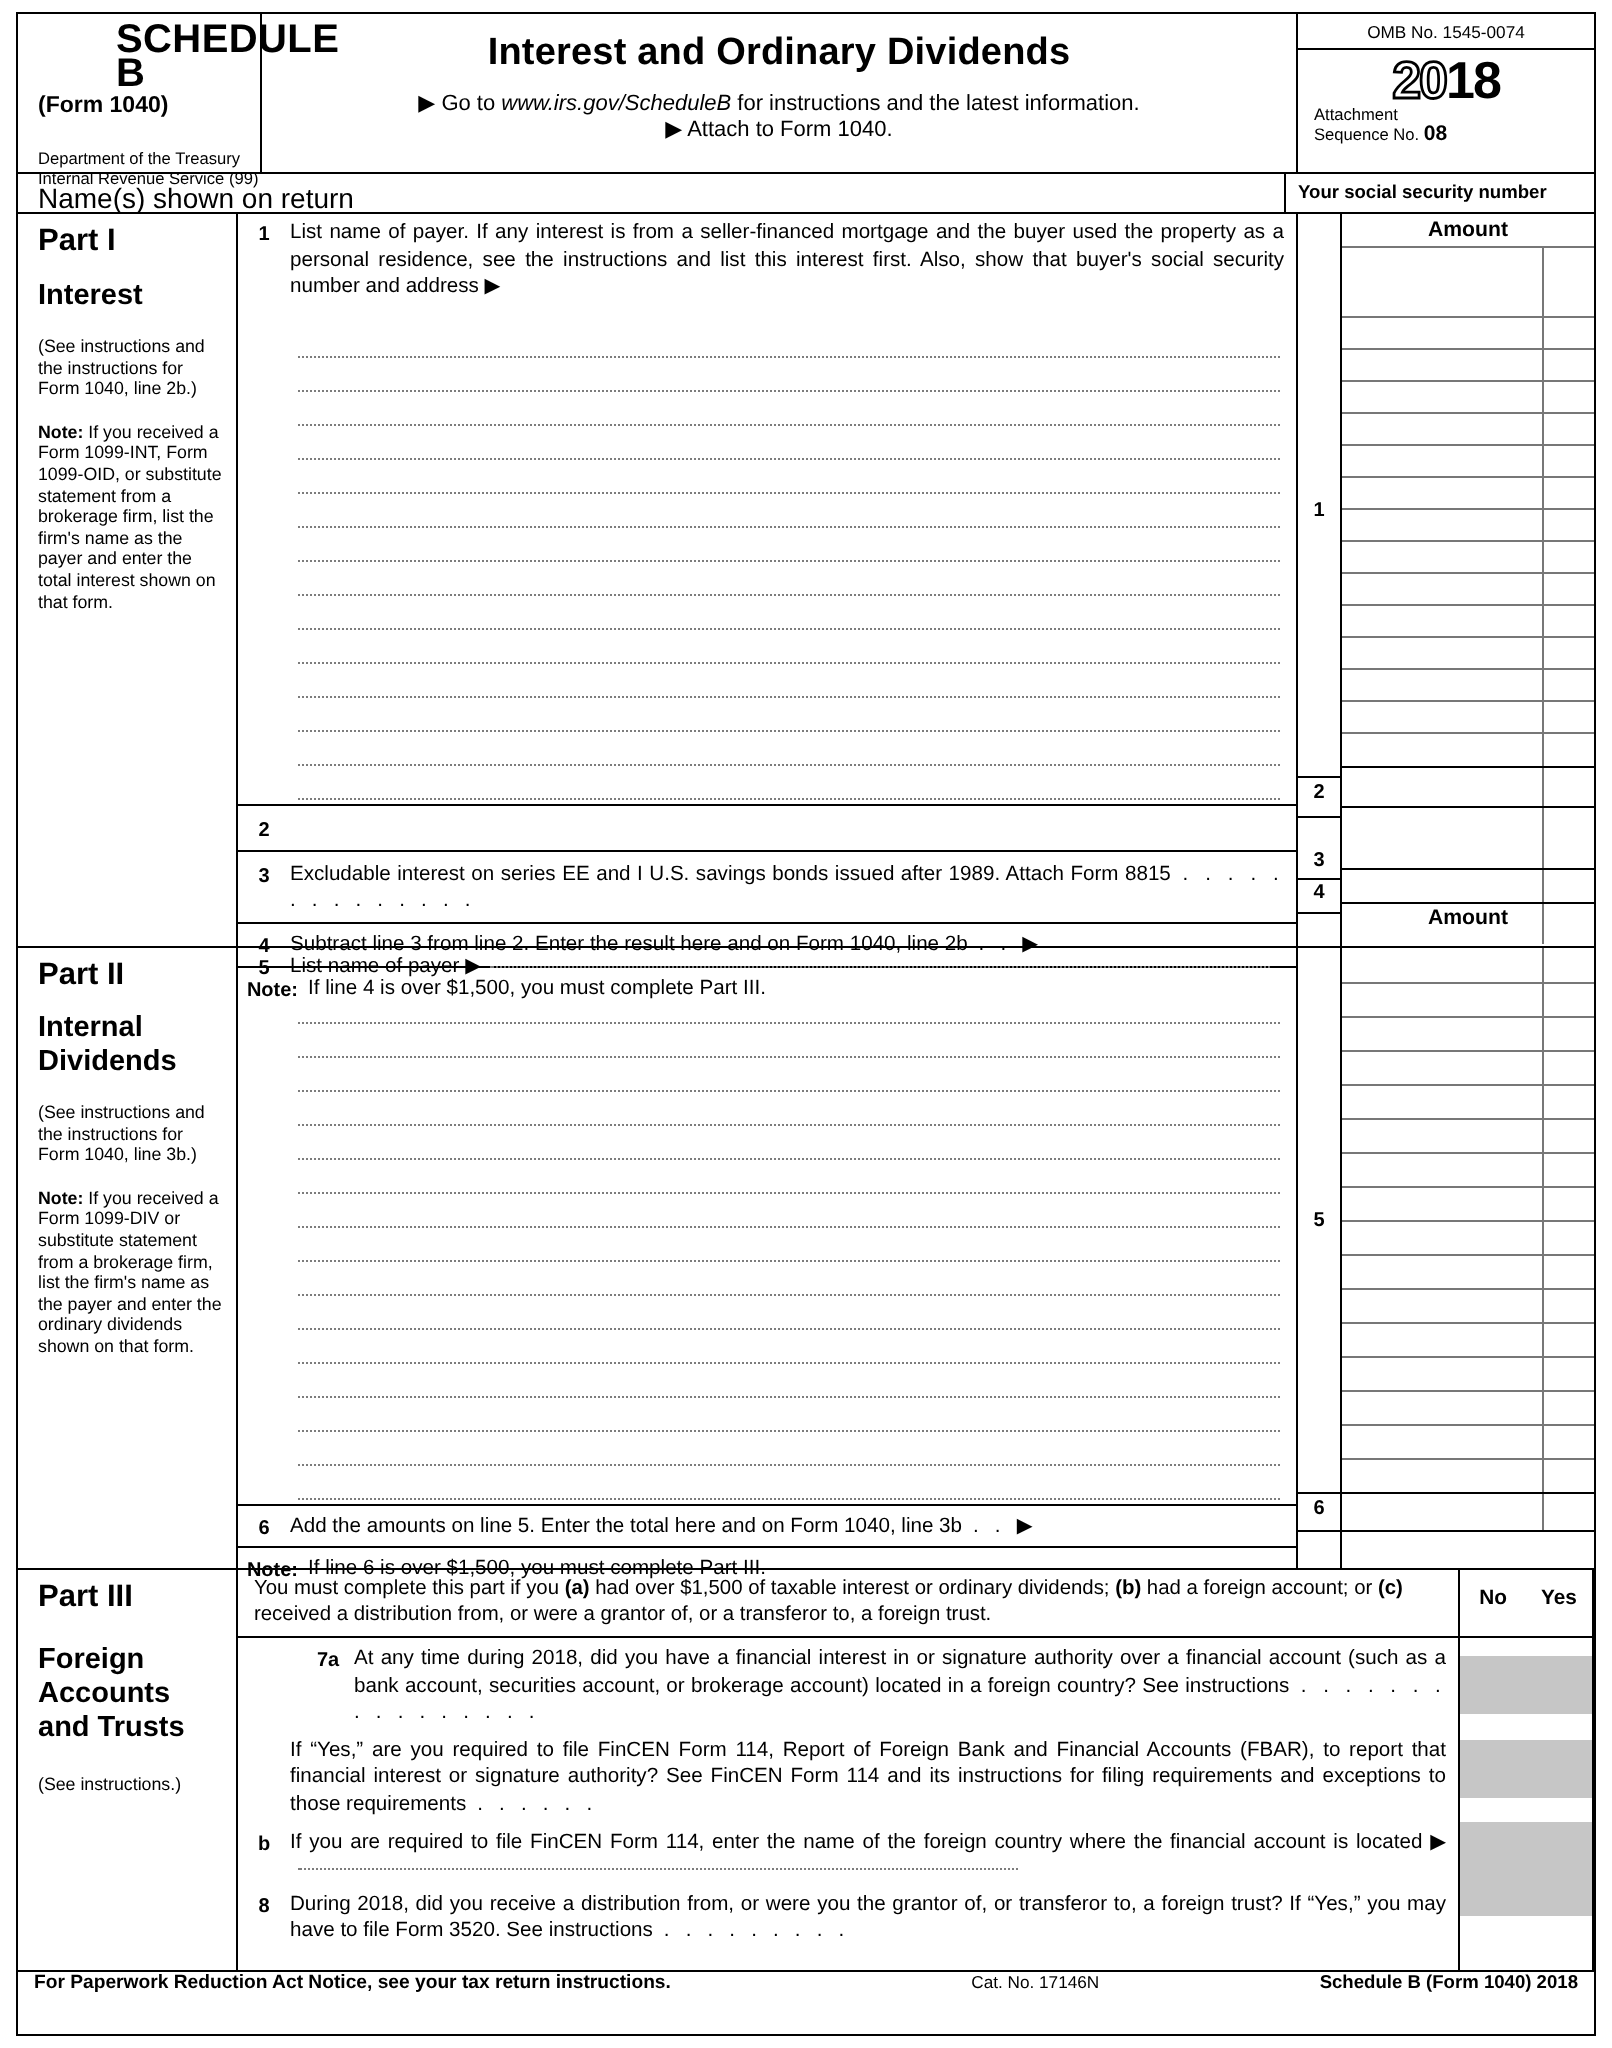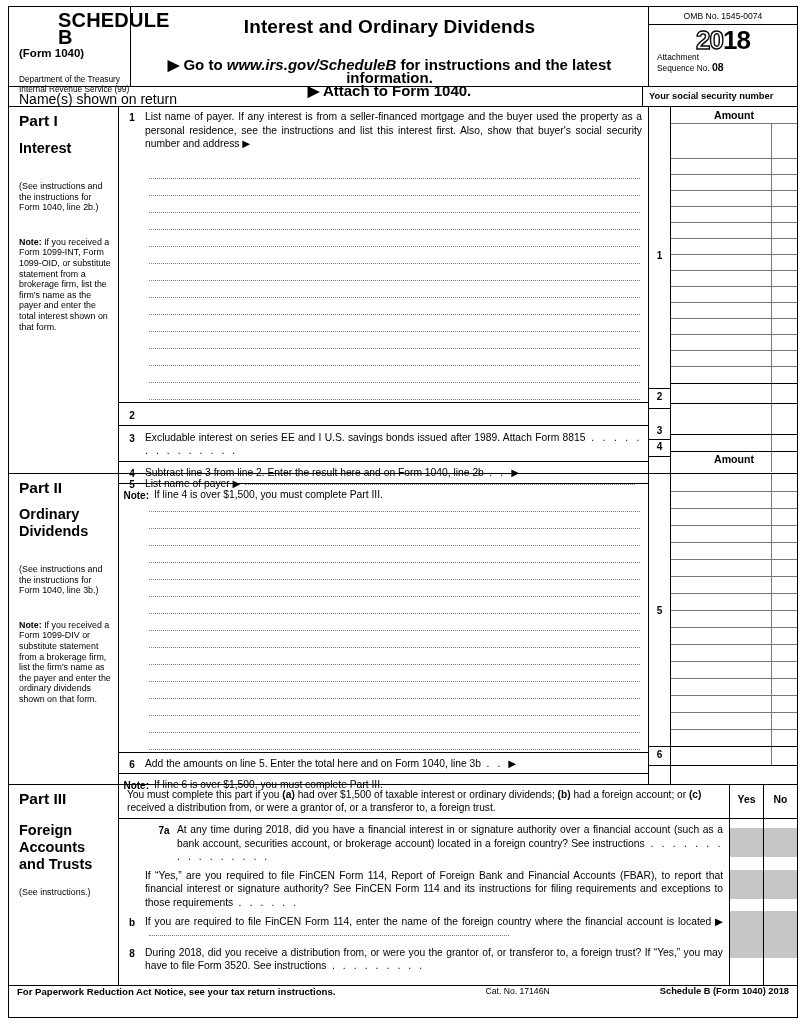--- a/index.html
+++ b/index.html
@@ -19,21 +19,21 @@
   }
 
   
   .hdr{display:flex;border-bottom:1.6px solid #000;height:80px;box-sizing:border-box;}
   .hdr-left{width:122px;box-sizing:border-box;padding:5px 0 0 10px;border-right:1.6px solid #000;}
   .sched{font-size:20px;font-weight:bold;letter-spacing:.2px;line-height:17px;margin-left:39px;}
   .form1040{font-size:11.5px;font-weight:bold;margin-top:1px;}
   .dept{font-size:8.3px;line-height:9.6px;margin-top:16px;}
   .hdr-mid{flex:1;box-sizing:border-box;padding-top:9px;border-right:1.6px solid #000;text-align:center;}
   .title{font-size:19px;font-weight:bold;letter-spacing:.1px;}
-  .goto{font-size:15px;font-weight:bold;margin-top:20px;line-height:13px;}
+  .goto{font-size:11px;font-weight:normal;margin-top:8px;line-height:13px;}
   .goto i{font-style:italic;}
   .hdr-right{width:148px;box-sizing:border-box;}
   .omb{font-size:8.6px;text-align:center;padding:4px 0 3px 0;border-bottom:1.1px solid #000;}
   .yr{font-size:26px;font-weight:bold;text-align:center;line-height:26px;padding-top:2px;letter-spacing:-1px;}
   .yr .hollow{color:#fff;-webkit-text-stroke:1.4px #000;}
   .attach{font-size:8.3px;line-height:9.6px;padding:0 0 0 8px;}
   .attach b{font-size:10.5px;}
 
   
   .namerow{display:flex;height:20px;border-bottom:1.6px solid #000;box-sizing:border-box;}
@@ -42,21 +42,21 @@
 
   
   .part{display:flex;}
   .sidecol{width:110px;box-sizing:border-box;padding:4px 6px 0 10px;border-right:1.6px solid #000;}
   .midcol{flex:1;box-sizing:border-box;position:relative;border-right:1.6px solid #000;}
   .numcol{width:22px;box-sizing:border-box;border-right:1.6px solid #000;position:relative;}
   .amtcol{width:126px;box-sizing:border-box;position:relative;}
 
   .parthd{font-size:15.5px;font-weight:bold;line-height:18px;margin-top:1px;}
   .partsub{font-size:14.5px;font-weight:bold;line-height:18px;margin-top:9px;}
-  .sidenote{font-size:8.9px;line-height:10.6px;margin-top:24px;}
+  .sidenote{font-size:8.9px;line-height:10.6px;margin-top:11px;}
   .sidenote b{font-weight:bold;}
 
   
   .lineitem{display:flex;padding:0 6px 0 0;}
   .lnum{width:26px;flex:none;text-align:center;font-size:10px;font-weight:bold;padding-top:2px;}
   .ltxt{flex:1;font-size:10.3px;line-height:13.6px;text-align:justify;}
   .ltxt.nj{text-align:left;}
 
   
   .dotline{border-bottom:1.15px dotted #7c7c7c;height:16px;margin:0 8px 0 30px;}
@@ -194,21 +194,21 @@
         <div class="amtcell" style="height:17px;border-bottom:1.4px solid #000;"></div>
       </div>
       <div class="amthd" style="padding-top:1px;">Amount</div>
     </div>
   </div>
 
   <div class="part" style="border-top:1.6px solid #000;">
 
     <div class="sidecol" style="height:310px;">
       <div class="parthd">Part II</div>
-      <div class="partsub" style="line-height:17px;"><span>Ordinary</span><br><span>Dividends</span></div>
+      <div class="partsub" style="line-height:17px;"><span>Internal</span><br><span>Dividends</span></div>
       <div class="sidenote">(See instructions and the instructions for Form 1040, line 3b.)</div>
       <div class="sidenote"><b>Note:</b><span> If you received a Form 1099-DIV or substitute statement from a brokerage firm, list the firm's name as the payer and enter the ordinary dividends shown on that form.</span></div>
     </div>
 
     <div class="midcol" style="height:310px;">
       <div class="lineitem" style="padding-top:3px;">
         <div class="lnum">5</div>
         <div class="ltxt nj"><span>List name of payer ▶</span><span style="display:inline-block;width:390px;border-bottom:1.15px dotted #7c7c7c;vertical-align:2px;margin-left:4px;"></span></div>
       </div>
       <div>
@@ -296,38 +296,38 @@
         <div class="lnum">b</div>
         <div class="ltxt"><span>If you are required to file FinCEN Form 114, enter the name of the foreign country where the financial account is located ▶</span><span style="display:inline-block;width:360px;border-bottom:1.15px dotted #7c7c7c;vertical-align:2px;margin-left:4px;"></span></div>
       </div>
 
       <div class="lineitem" style="padding-top:4px;">
         <div class="lnum">8</div>
         <div class="ltxt"><span>During 2018, did you receive a distribution from, or were you the grantor of, or transferor to, a foreign trust? If “Yes,” you may have to file Form 3520. See instructions</span><span class="dotleader"> . . . . . . . . .</span></div>
       </div>
     </div>
 
+    <div style="width:33px;box-sizing:border-box;height:200px;">
+      <div class="yn" style="width:100%;height:34px;border-bottom:1.4px solid #000;padding-top:9px;box-sizing:border-box;">No</div>
+      <div style="height:9px;"></div>
+      <div class="shade" style="height:29px;"></div>
+      <div style="height:13px;"></div>
+      <div class="shade" style="height:29px;"></div>
+      <div style="height:12px;"></div>
+      <div class="shade" style="height:47px;"></div>
+    </div>
     <div style="width:34px;box-sizing:border-box;border-right:1.1px solid #000;height:200px;">
       <div class="yn" style="width:100%;height:34px;border-bottom:1.4px solid #000;padding-top:9px;box-sizing:border-box;">Yes</div>
       <div style="height:9px;"></div>
       <div class="shade" style="height:29px;"></div>
       <div style="height:13px;"></div>
       <div class="shade" style="height:29px;"></div>
       <div style="height:12px;"></div>
       <div class="shade" style="height:47px;"></div>
     </div>
-    <div style="width:33px;box-sizing:border-box;height:200px;">
-      <div class="yn" style="width:100%;height:34px;border-bottom:1.4px solid #000;padding-top:9px;box-sizing:border-box;">No</div>
-      <div style="height:9px;"></div>
-      <div class="shade" style="height:29px;"></div>
-      <div style="height:13px;"></div>
-      <div class="shade" style="height:29px;"></div>
-      <div style="height:12px;"></div>
-      <div class="shade" style="height:47px;"></div>
-    </div>
   </div>
 
   <div style="display:flex;align-items:flex-start;border-top:1.6px solid #000;height:22px;box-sizing:border-box;padding:0 8px;">
     <div style="font-size:9.6px;font-weight:bold;flex:none;">For Paperwork Reduction Act Notice, see your tax return instructions.</div>
     <div style="font-size:8.6px;flex:1;text-align:center;padding-left:40px;">Cat. No. 17146N</div>
     <div style="font-size:9.3px;font-weight:bold;flex:none;">Schedule B (Form 1040) 2018</div>
   </div>
 
 </div>
 

